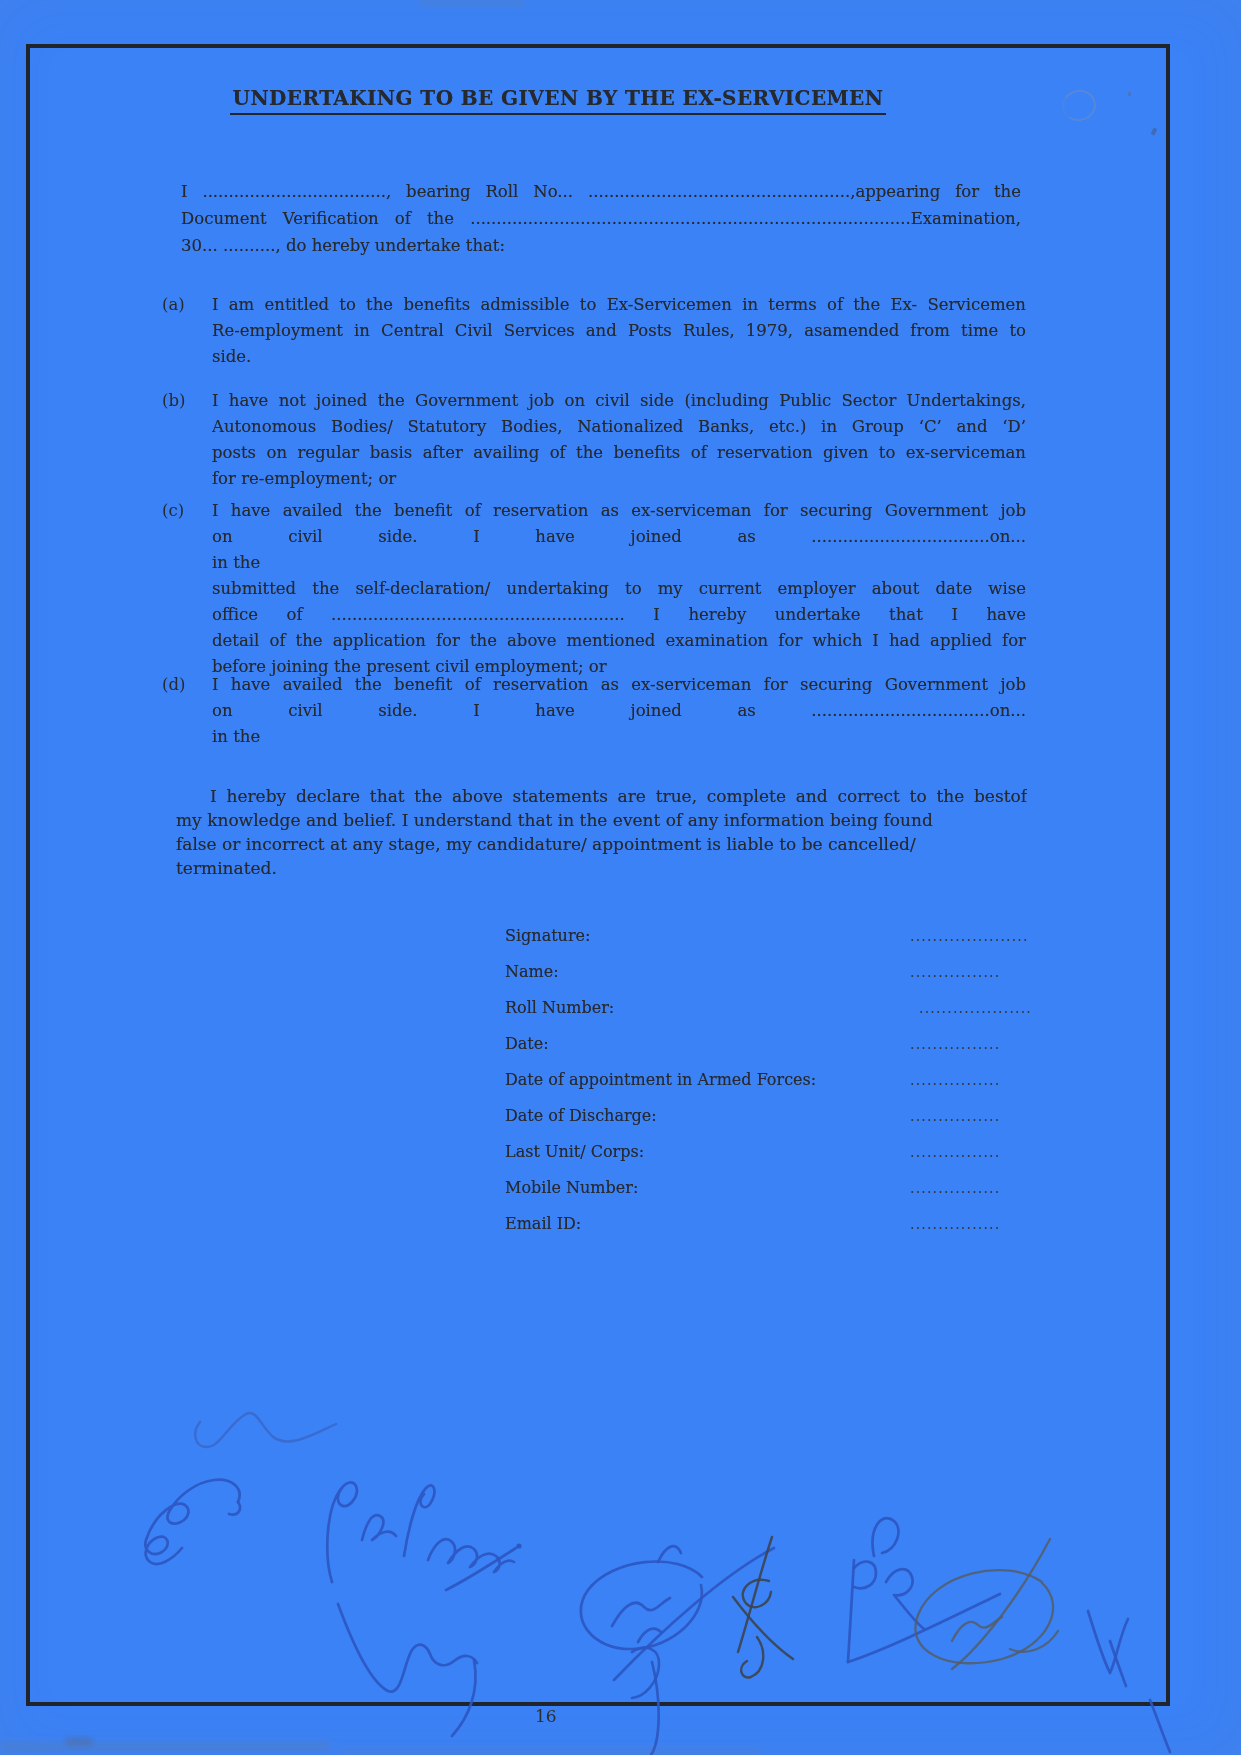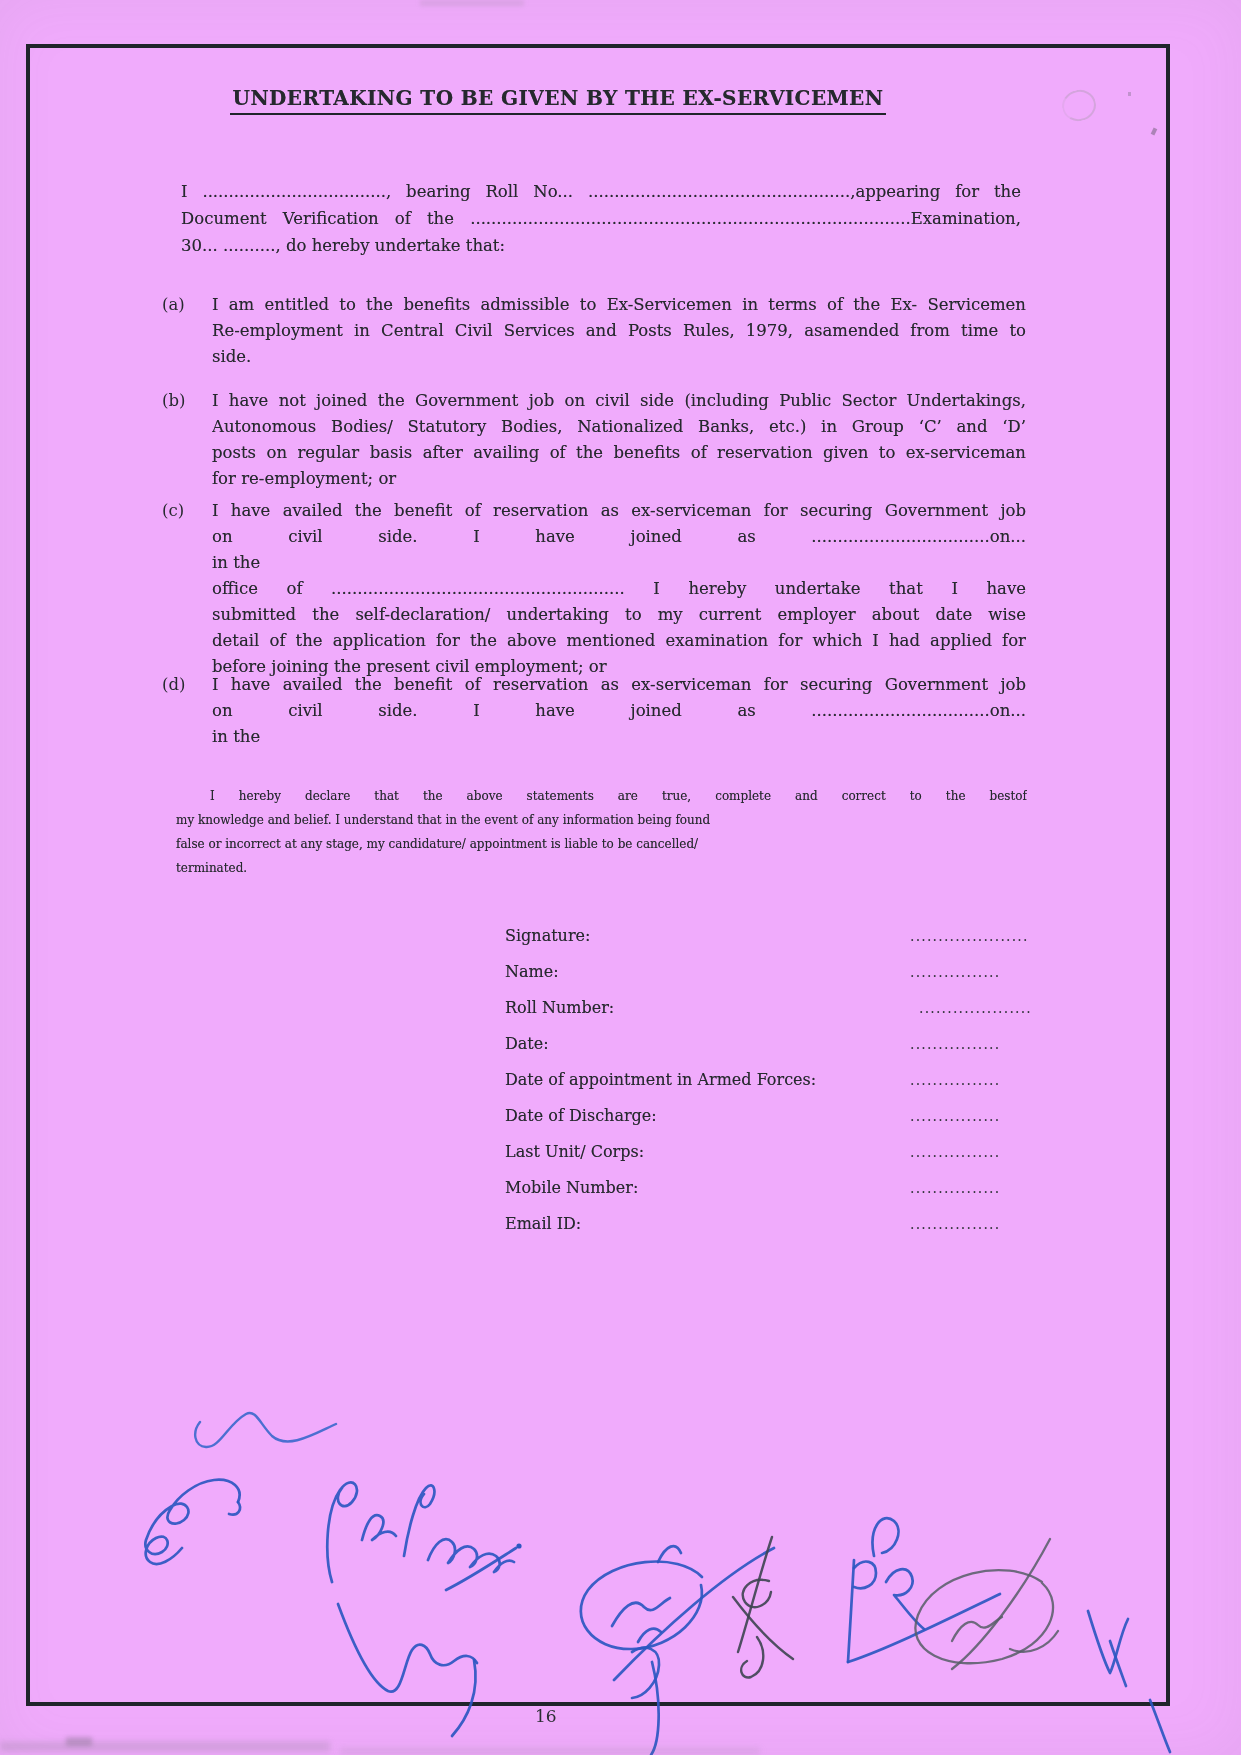--- a/index.html
+++ b/index.html
@@ -1,18 +1,18 @@
 <!DOCTYPE html>
 <html><head>
 <meta charset="utf-8">
 <style>
   html,body{margin:0;padding:0;background:#e9e9e7;}
   .scan{
     position:relative;width:1241px;height:1755px;margin:0 auto;
-    background:#f0abfc;overflow:hidden;
+    background:#3b82f6;overflow:hidden;
     font-family:"DejaVu Serif","Liberation Serif",serif;
     color:#26292e;
     box-shadow:inset 0 0 60px rgba(120,120,115,0.08);
   }
   .frame{
     position:absolute;left:26px;top:44px;width:1136px;height:1654px;
     border:4px solid #20242b;pointer-events:none;
   }
   .title-wrap{position:absolute;left:0;top:86px;width:1116px;text-align:center;}
   .title-wrap span{
@@ -24,21 +24,21 @@
   .ln{
     text-align:justify;overflow:hidden;
     text-shadow:0 0 0.4px rgba(40,40,45,0.45);
   }
   .ln.st{text-align-last:justify;}
   .intro{left:181px;top:178px;width:840px;font-size:16.5px;}
   .intro .ln{height:27px;line-height:27px;}
   .clause{left:162px;width:864px;padding-left:50px;box-sizing:border-box;font-size:16.5px;}
   .clause .ln{height:26px;line-height:26px;}
   .clause .tag{position:absolute;left:0;top:0;height:26px;line-height:26px;font-size:16.5px;}
-  .decl{left:176px;top:784px;width:851px;font-size:12px;}
+  .decl{left:176px;top:784px;width:851px;font-size:17px;}
   .decl .ln{height:24px;line-height:24px;}
   .decl .ln.ind{text-indent:34px;}
   .fields{position:absolute;left:505px;top:918px;width:560px;font-size:16px;}
   .frow{position:relative;height:36px;line-height:36px;}
   .flabel{display:inline-block;text-shadow:0 0 0.4px rgba(40,40,45,0.45);}
   .fdots{
     position:absolute;left:405px;top:0;font-size:14px;letter-spacing:1.2px;
     color:#33363b;
   }
   .frow:nth-child(3) .fdots{left:414px;}
@@ -94,22 +94,22 @@
     <div class="ln st">Autonomous Bodies/ Statutory Bodies, Nationalized Banks, etc.) in Group ‘C’ and ‘D’</div>
     <div class="ln st">posts on regular basis after availing of the benefits of reservation given to ex-serviceman</div>
     <div class="ln">for re-employment; or</div>
   </div>
 
   <div class="para clause" style="top:498px;">
     <span class="tag">(c)</span>
     <div class="ln st">I have availed the benefit of reservation as ex-serviceman for securing Government job</div>
     <div class="ln st">on civil side. I have joined as ..................................on...</div>
     <div class="ln">in the</div>
+    <div class="ln st">submitted the self-declaration/ undertaking to my current employer about date wise</div>
     <div class="ln st">office of ........................................................ I hereby undertake that I have</div>
-    <div class="ln st">submitted the self-declaration/ undertaking to my current employer about date wise</div>
     <div class="ln st">detail of the application for the above mentioned examination for which I had applied for</div>
     <div class="ln">before joining the present civil employment; or</div>
   </div>
 
   <div class="para clause" style="top:672px;">
     <span class="tag">(d)</span>
     <div class="ln st">I have availed the benefit of reservation as ex-serviceman for securing Government job</div>
     <div class="ln st">on civil side. I have joined as ..................................on...</div>
     <div class="ln">in the</div>
   </div>

